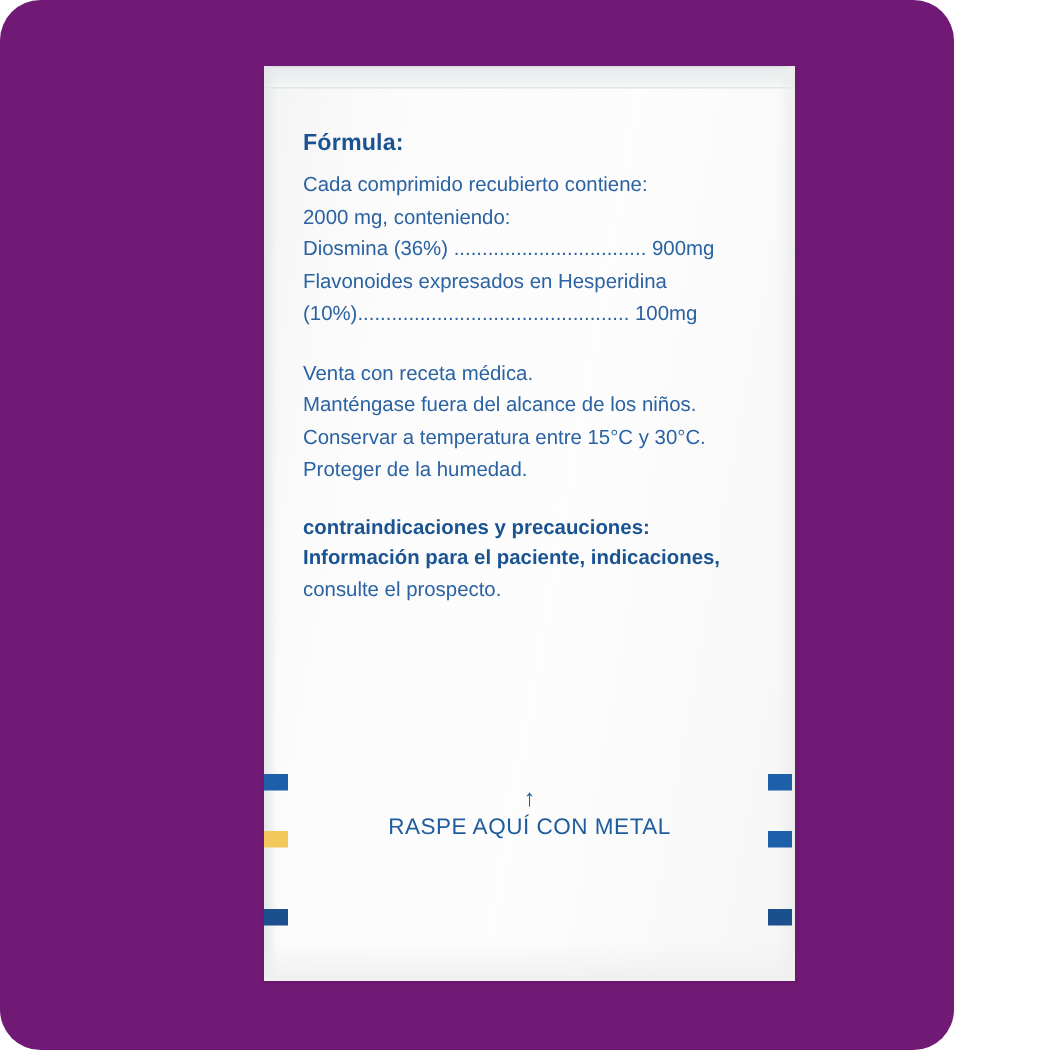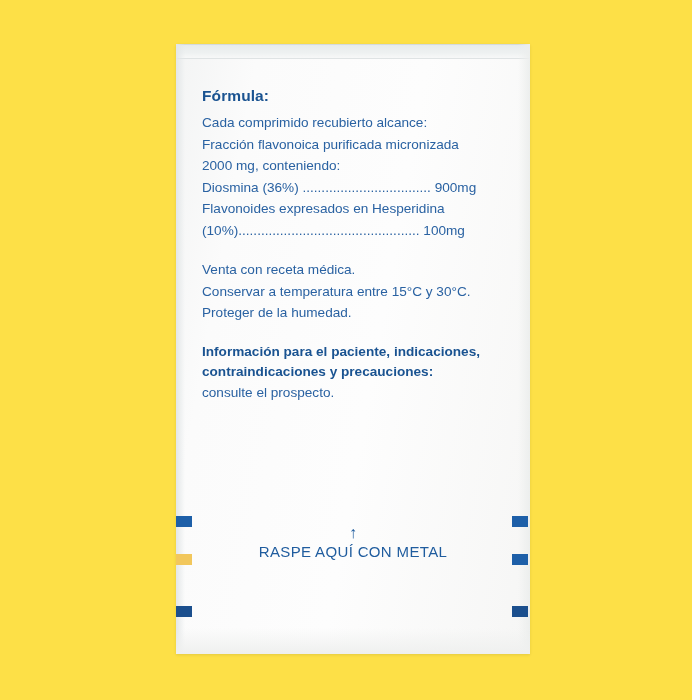--- a/index.html
+++ b/index.html
@@ -9,23 +9,24 @@
   body {
     width: 700px;
     height: 700px;
     background: #ffffff;
     font-family: "Liberation Sans", sans-serif;
     overflow: hidden;
   }
 
   #scene {
     position: relative;
-    width: 692px;
+    width: 636px;
     height: 700px;
-    background: #fde047;
+    background: #701a75;
+    border-radius: 27px;
   }
 
   
   #box {
     position: absolute;
     left: 176px;
     top: 44px;
     width: 354px;
     height: 610px;
     background: linear-gradient(100deg, #f3f4f4 0%, #fbfbfb 18%, #fdfdfd 55%, #f6f6f5 100%);
@@ -159,37 +160,37 @@
     <div id="box-top-edge"></div>
     <div id="box-top-crease"></div>
     <div id="box-left-spine"></div>
     <div id="box-right-spine"></div>
     <div id="box-bottom-shade"></div>
 
     <div id="text-panel">
 
       <div class="block">
         <div class="heading">Fórmula:</div>
-        <div class="line">Cada comprimido recubierto alcance:</div>
-        <div class="line">Fracción flavonoica purificada micronizada</div>
+        <div class="line">Cada comprimido recubierto contiene:</div>
         <div class="line">2000 mg, conteniendo:</div>
         <div class="line">Diosmina (36%) .................................. 900mg</div>
         <div class="line">Flavonoides expresados en Hesperidina</div>
         <div class="line">(10%)................................................ 100mg</div>
       </div>
 
       <div class="block">
         <div class="line">Venta con receta médica.</div>
+        <div class="line">Manténgase fuera del alcance de los niños.</div>
         <div class="line">Conservar a temperatura entre 15°C y 30°C.</div>
         <div class="line">Proteger de la humedad.</div>
       </div>
 
       <div class="block">
+        <div class="sub-heading">contraindicaciones y precauciones:</div>
         <div class="sub-heading">Información para el paciente, indicaciones,</div>
-        <div class="sub-heading">contraindicaciones y precauciones:</div>
         <div class="line">consulte el prospecto.</div>
       </div>
 
     </div>
 
     <div id="scratch-area">
       <div id="scratch-arrow">↑</div>
       <div id="scratch-label">RASPE AQUÍ CON METAL</div>
     </div>
 

